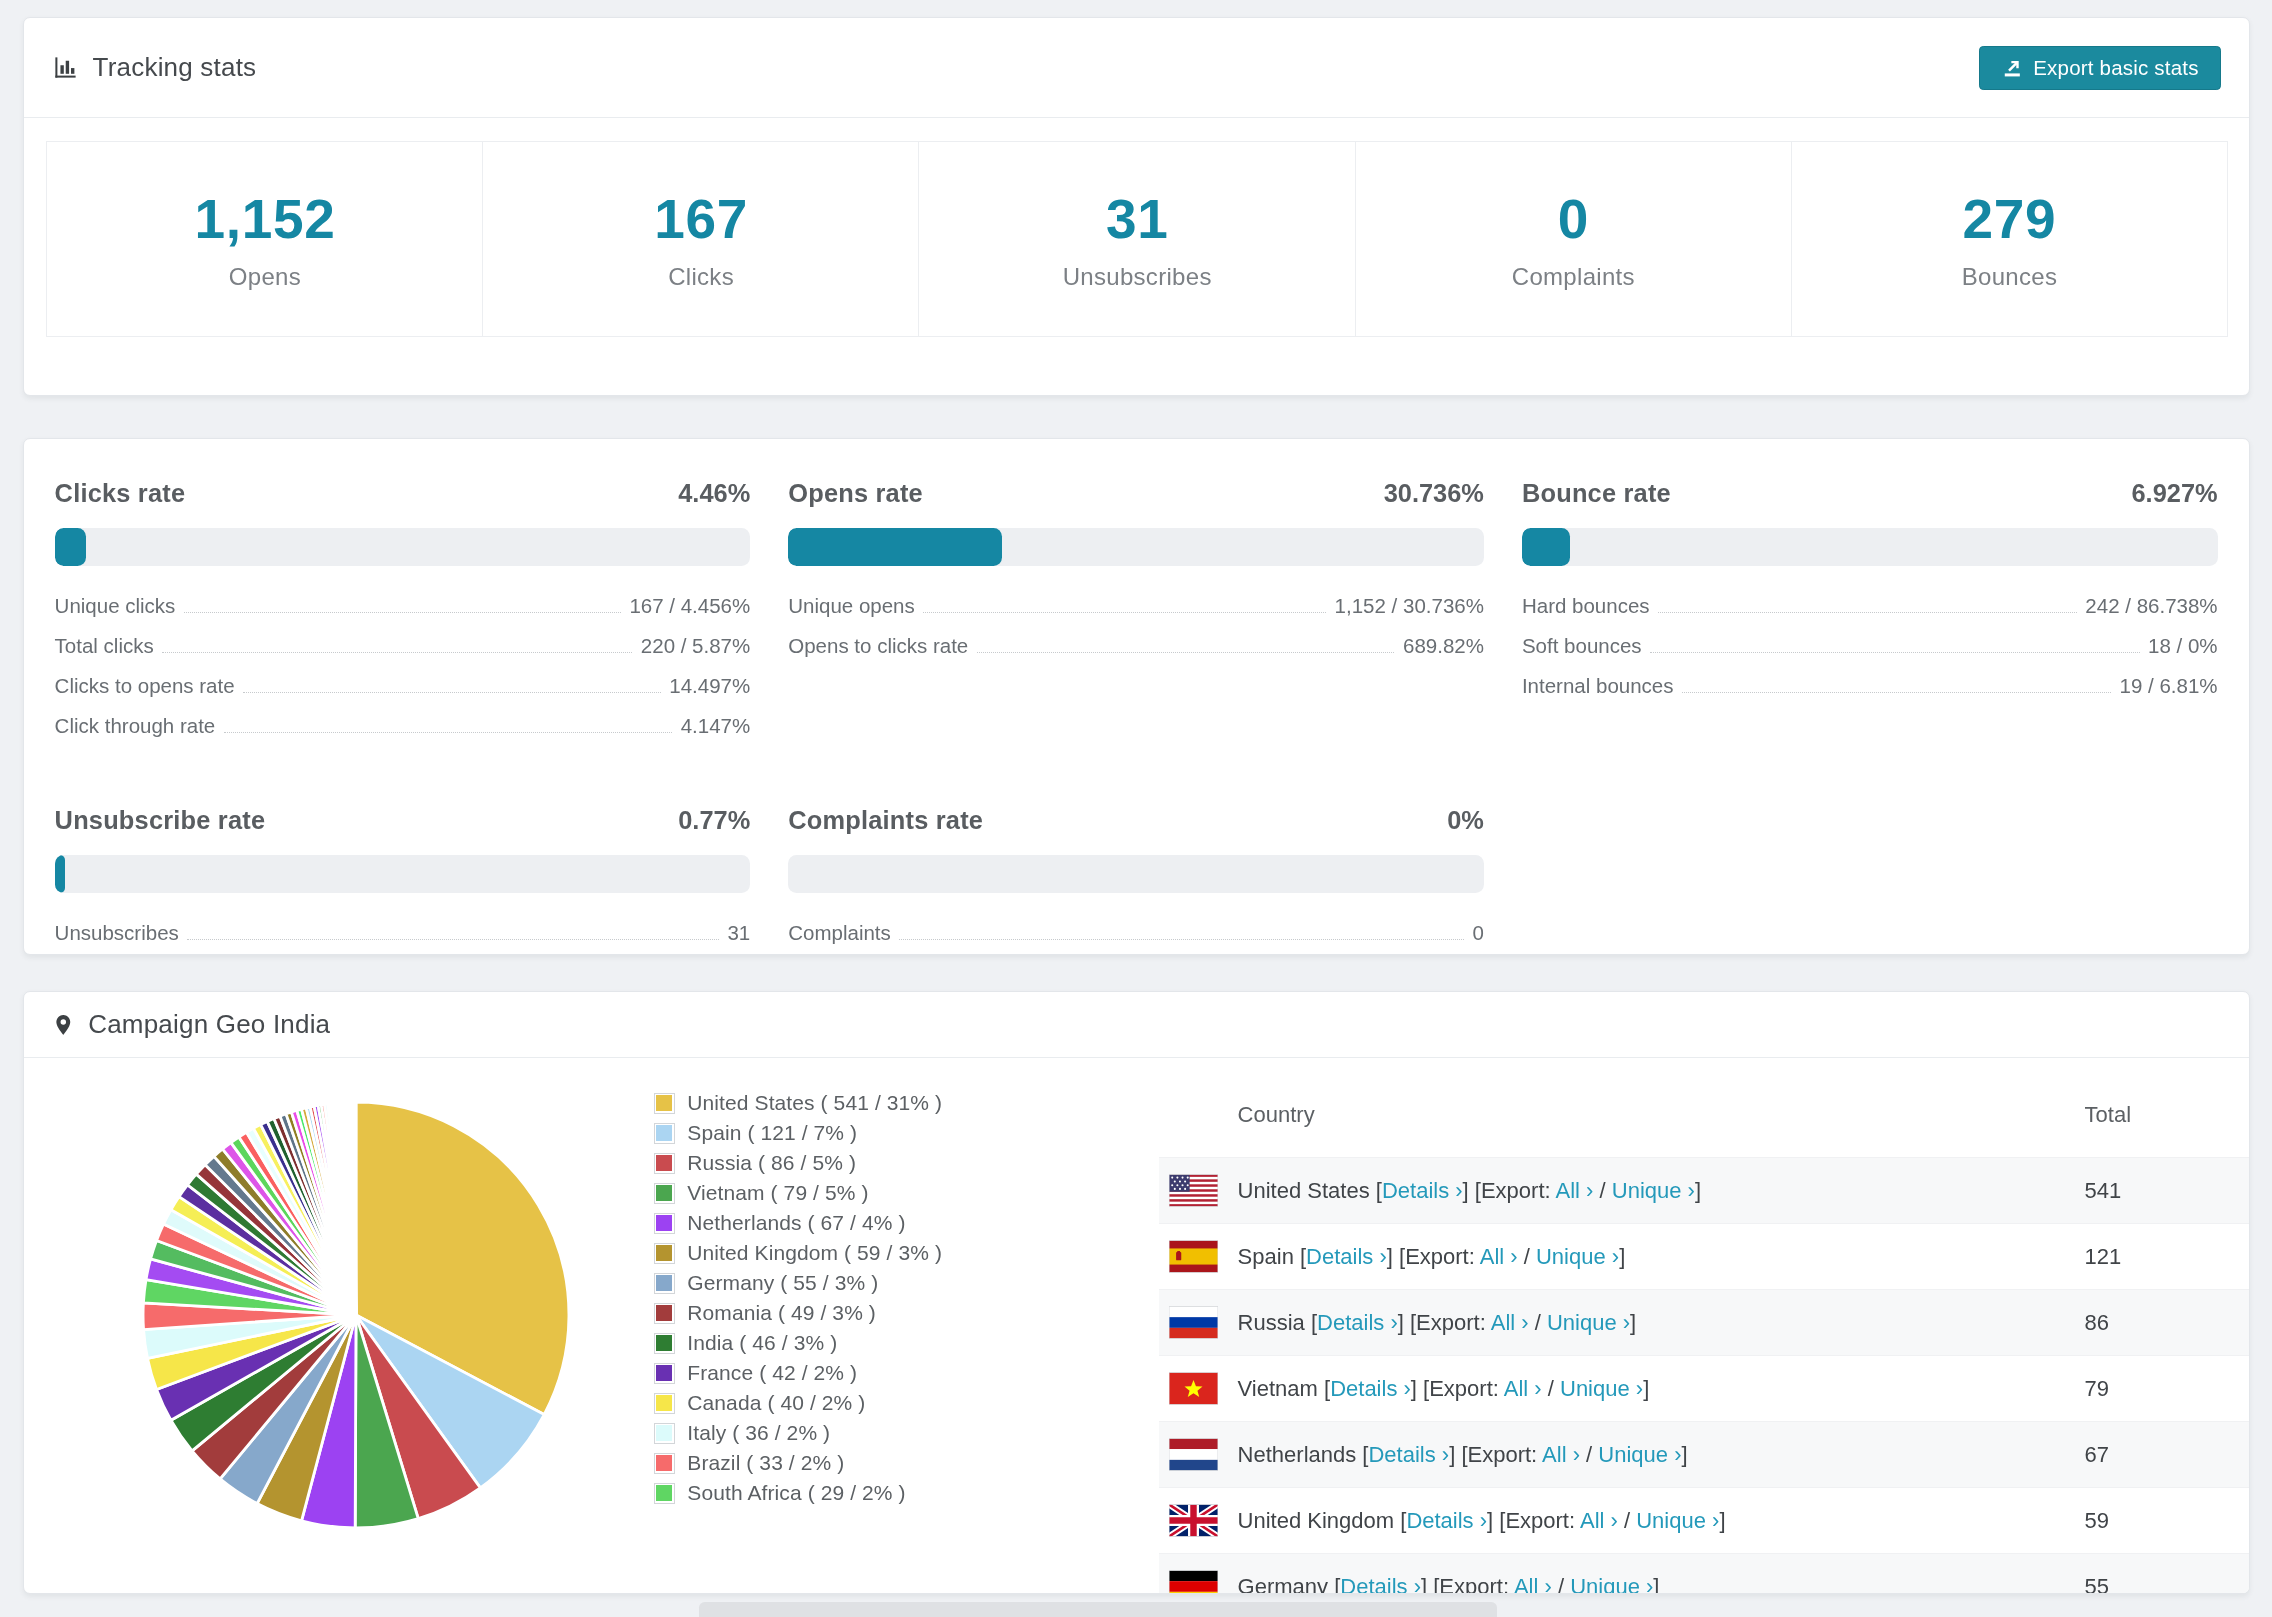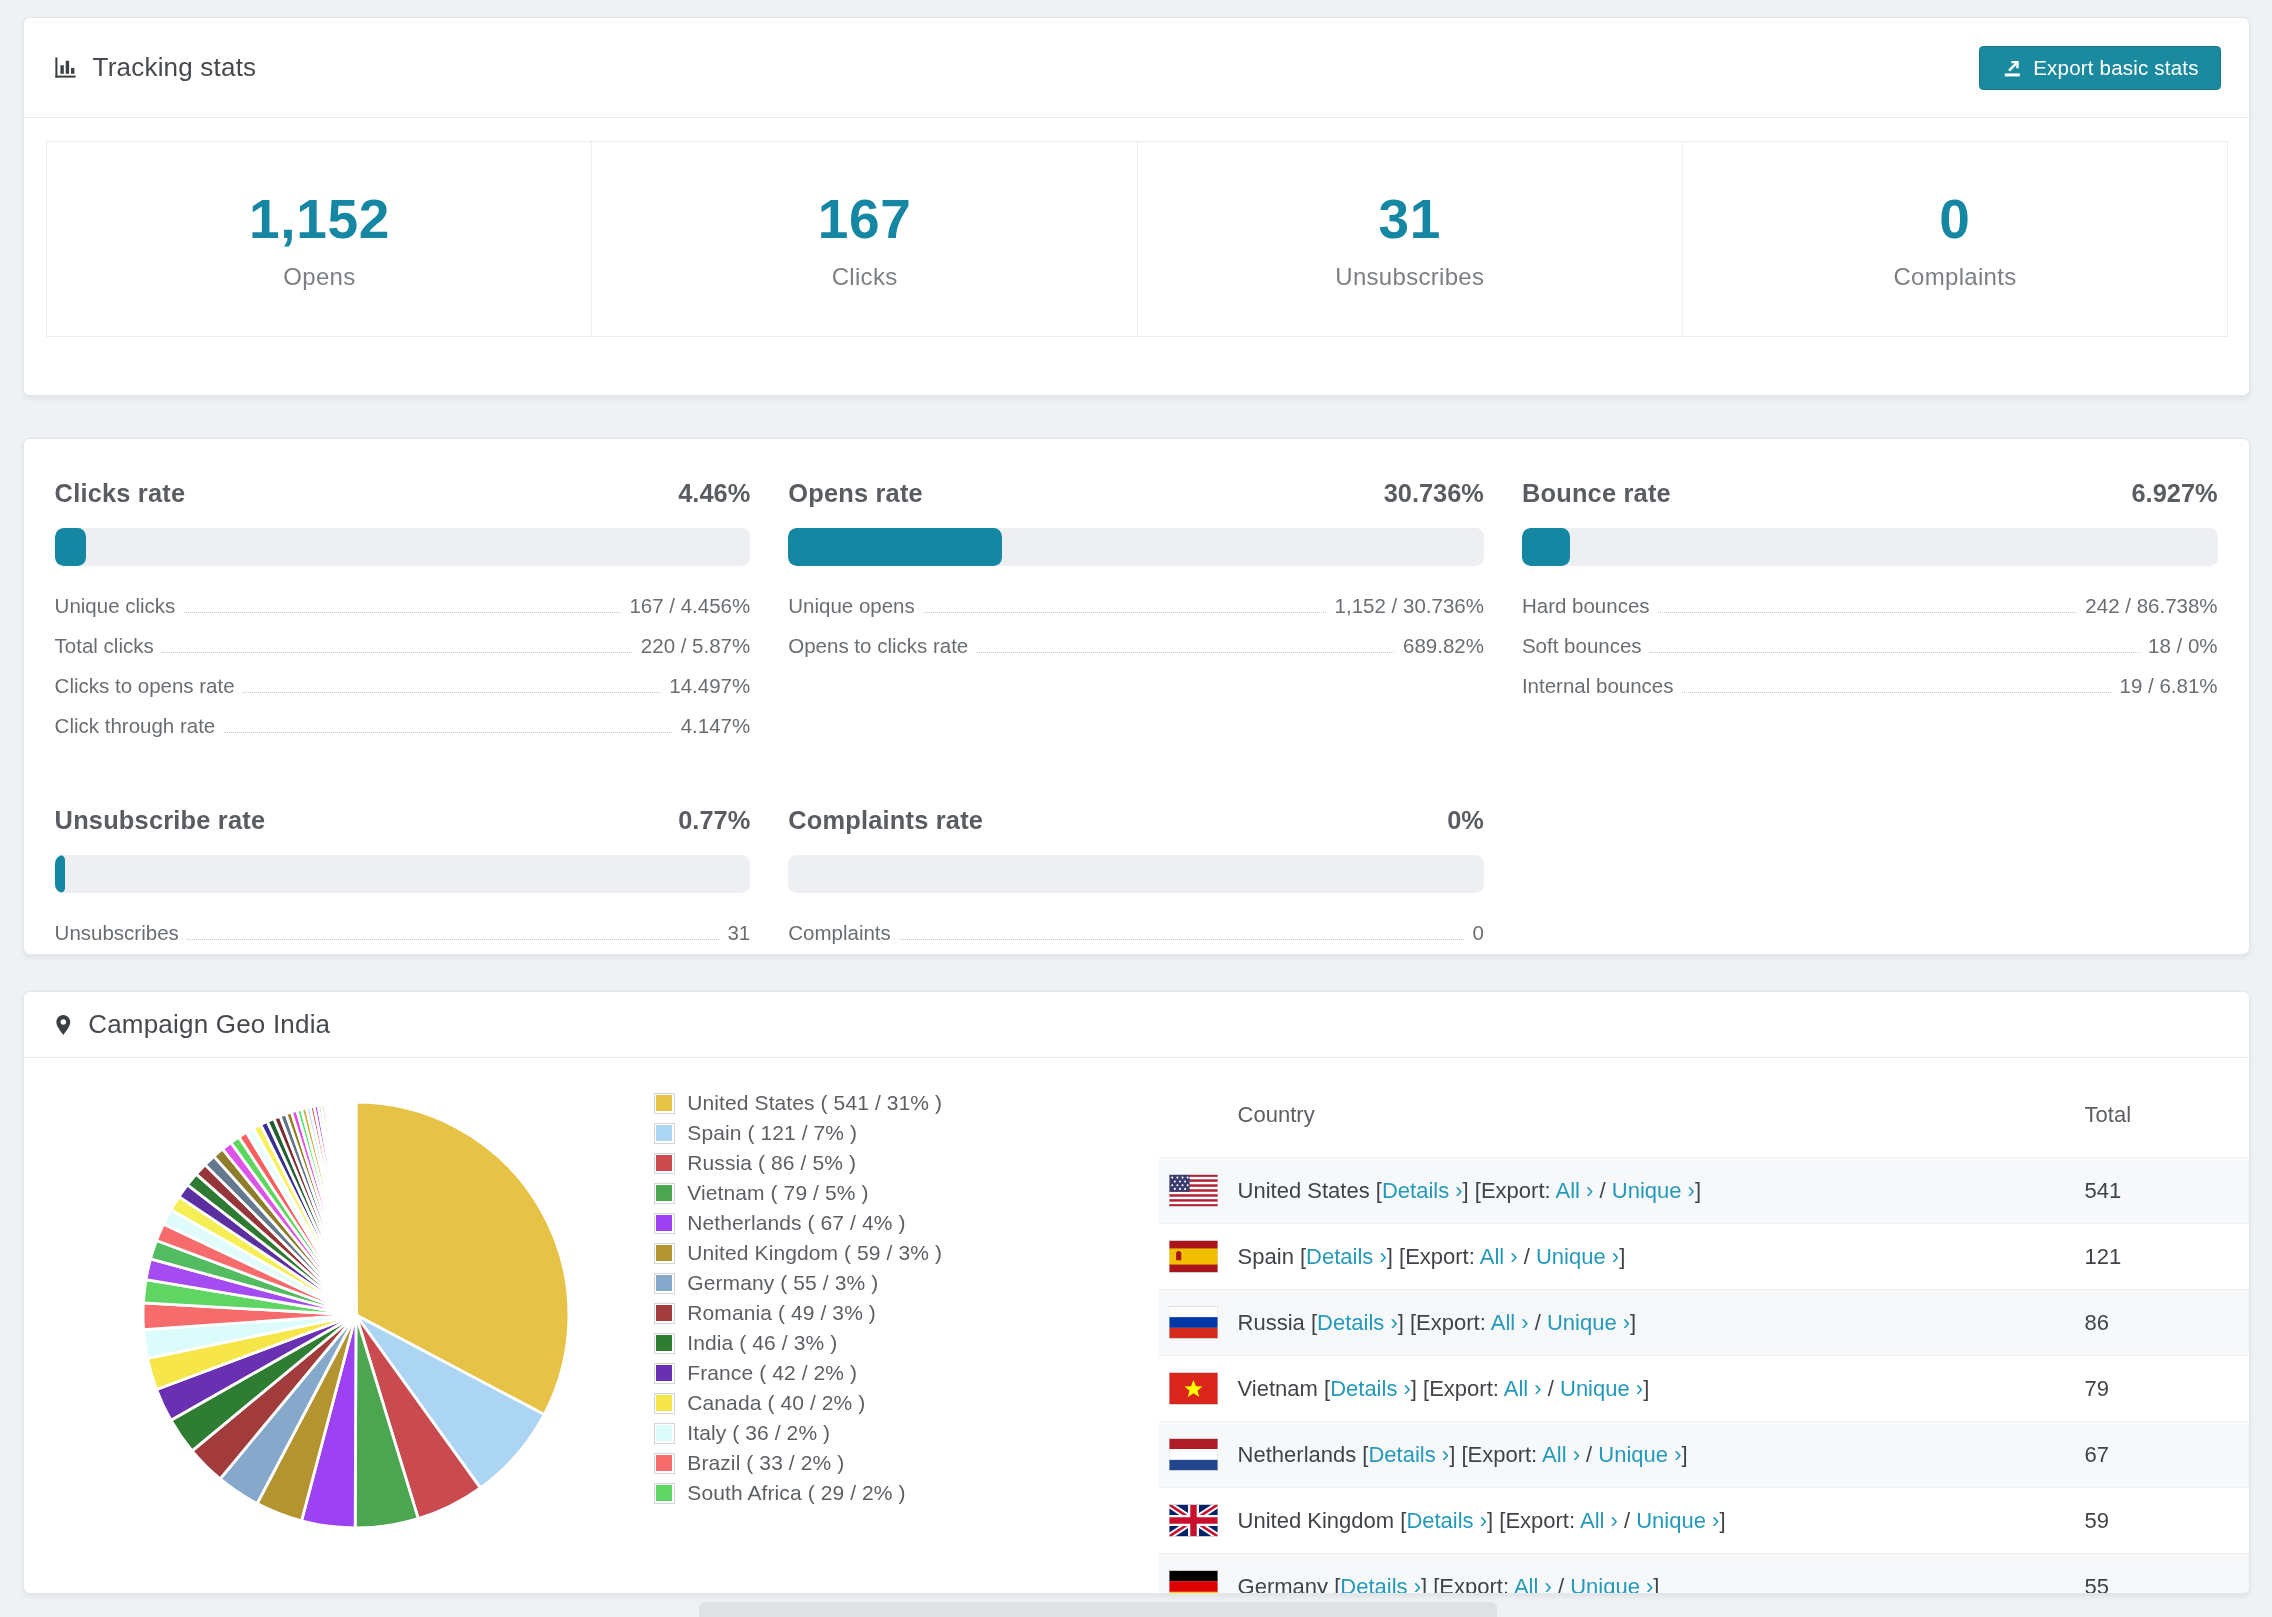--- a/index.html
+++ b/index.html
@@ -137,20 +137,24 @@
         <div class="stat-value">167</div>
         <div class="stat-label">Clicks</div>
       </div>
       <div class="stat-box">
         <div class="stat-value">31</div>
         <div class="stat-label">Unsubscribes</div>
       </div>
       <div class="stat-box">
         <div class="stat-value">0</div>
         <div class="stat-label">Complaints</div>
+      </div>
+      <div class="stat-box">
+        <div class="stat-value">279</div>
+        <div class="stat-label">Bounces</div>
       </div>
     </div>
 </div>
 
 <div class="card" id="card-rates">
   <div class="rates-grid first">
     <div class="rate-block">
       <div class="rate-head">
         <span class="rate-title">Clicks rate</span>
         <span class="rate-value">4.46%</span>

